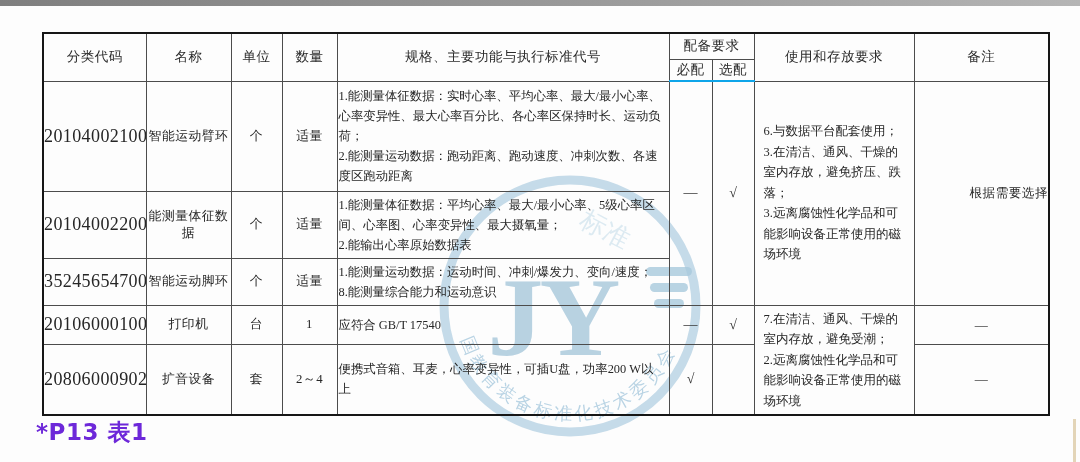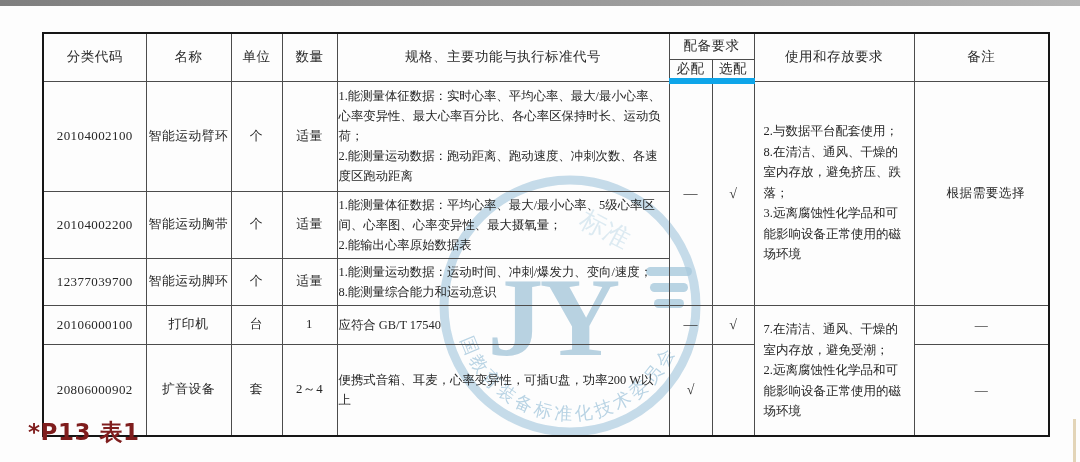--- a/index.html
+++ b/index.html
@@ -29,47 +29,47 @@
   .spec-table th,.spec-table td{
     border:1px solid #4c4c4c;
     padding:0;font-weight:normal;overflow:hidden;
     vertical-align:middle;text-align:center;
     background:transparent;
   }
   table.spec-table{border:2.5px solid #161616;font-family:Liberation Serif, serif;}
   thead th{font-size:13.5px;letter-spacing:.5px;color:#2b2b2b;}
   thead tr.h1{height:26px;}
   thead tr.h2{height:22px;}
-  thead tr.h2 th{border-bottom:6px solid #0ea5e9;margin-left:36px;}
+  thead tr.h2 th{border-bottom:2px solid #0ea5e9;margin-left:36px;}
   tbody tr.r1{height:110px;}
   tbody tr.r2{height:62px;}
   tbody tr.r3{height:46px;}
   tbody tr.r4{height:39px;}
-  tbody tr.r5{height:92px;}
-  td.code{font-size:13px;letter-spacing:.4px;margin-left:46px;}
+  tbody tr.r5{height:71px;}
+  td.code{font-size:18px;letter-spacing:.4px;margin-left:46px;}
   td.name,td.unit,td.qty{font-size:12.8px;letter-spacing:.5px;text-align:center;}
   td.spec{
     text-align:left;font-size:12.4px;line-height:20px;
     padding:3px 6px 3px 1px;
   }
   td.usage{
     text-align:left;font-size:12.5px;line-height:20.5px;
     padding:3px 6px 3px 9px;
   }
   td.mark{font-size:14px;color:#333;}
   td.remark-group{
-    text-align:center;font-size:12.6px;letter-spacing:.5px;
+    text-align:right;font-size:12.6px;letter-spacing:.5px;
     padding-left:9px;
     margin-top:48px;
   }
   td.remark-dash{font-size:13px;}
   .caption{
-    position:absolute;left:28px;top:417px;z-index:2;
+    position:absolute;left:36px;top:417px;z-index:2;
     font-family:"DejaVu Sans","Liberation Sans",sans-serif;
-    font-weight:bold;font-size:23px;color:#7f1d1d;letter-spacing:.5px;
+    font-weight:bold;font-size:23px;color:#6d28d9;letter-spacing:.5px;
   }
   .wm-serif{font-family:"Liberation Serif","DejaVu Serif",serif;}
 </style>
 </head>
 <body>
 
 <div class="top-strip"></div>
 
 <div class="watermark">
   <svg width="268" height="280" viewBox="0 0 268 280" xmlns="http://www.w3.org/2000/svg">
@@ -124,38 +124,38 @@
       <td class="name">智能运动臂环</td>
       <td class="unit">个</td>
       <td class="qty">适量</td>
       <td class="spec">
         <div>1.能测量体征数据：实时心率、平均心率、最大/最小心率、心率变异性、最大心率百分比、各心率区保持时长、运动负荷；</div>
         <div>2.能测量运动数据：跑动距离、跑动速度、冲刺次数、各速度区跑动距离</div>
       </td>
       <td class="mark" rowspan="3">—</td>
       <td class="mark" rowspan="3">√</td>
       <td class="usage" rowspan="3">
-        <div>2.与数据平台配套使用；</div>
-        <div>8.在清洁、通风、干燥的室内存放，避免挤压、跌落；</div>
+        <div>6.与数据平台配套使用；</div>
+        <div>3.在清洁、通风、干燥的室内存放，避免挤压、跌落；</div>
         <div>3.远离腐蚀性化学品和可能影响设备正常使用的磁场环境</div>
       </td>
       <td class="remark-group" rowspan="3">根据需要选择</td>
     </tr>
     <tr class="r2">
       <td class="code">20104002200</td>
-      <td class="name">智能运动胸带</td>
+      <td class="name">能测量体征数据</td>
       <td class="unit">个</td>
       <td class="qty">适量</td>
       <td class="spec">
         <div>1.能测量体征数据：平均心率、最大/最小心率、5级心率区间、心率图、心率变异性、最大摄氧量；</div>
         <div>2.能输出心率原始数据表</div>
       </td>
     </tr>
     <tr class="r3">
-      <td class="code">12377039700</td>
+      <td class="code">35245654700</td>
       <td class="name">智能运动脚环</td>
       <td class="unit">个</td>
       <td class="qty">适量</td>
       <td class="spec">
         <div>1.能测量运动数据：运动时间、冲刺/爆发力、变向/速度；</div>
         <div>8.能测量综合能力和运动意识</div>
       </td>
     </tr>
     <tr class="r4">
       <td class="code">20106000100</td>

